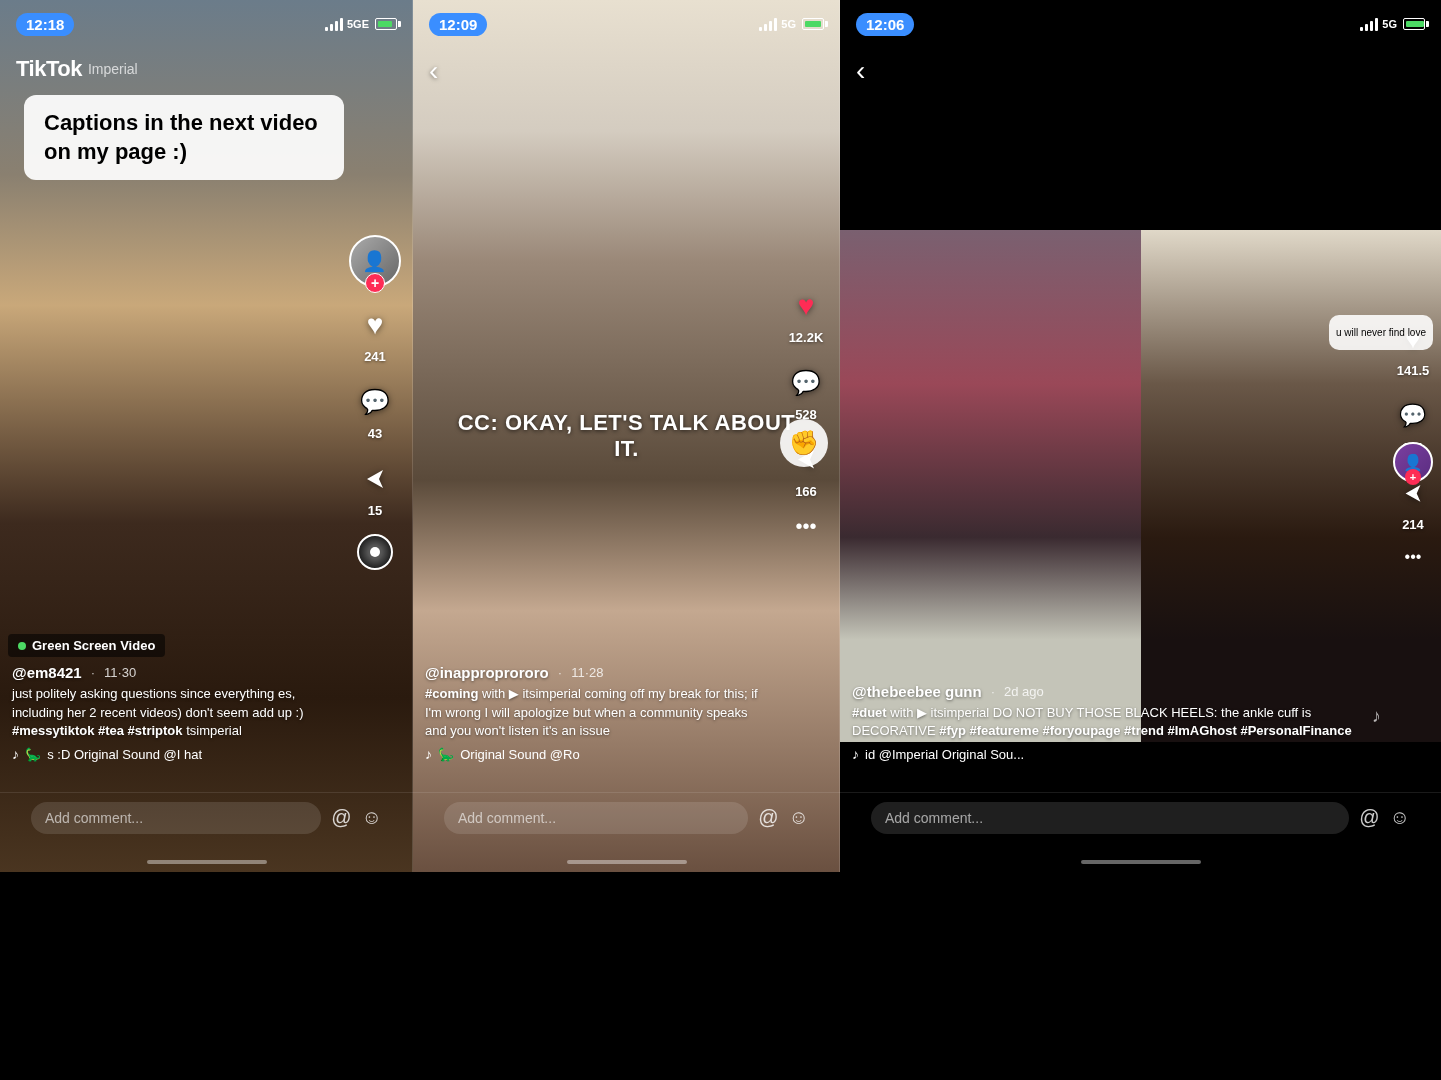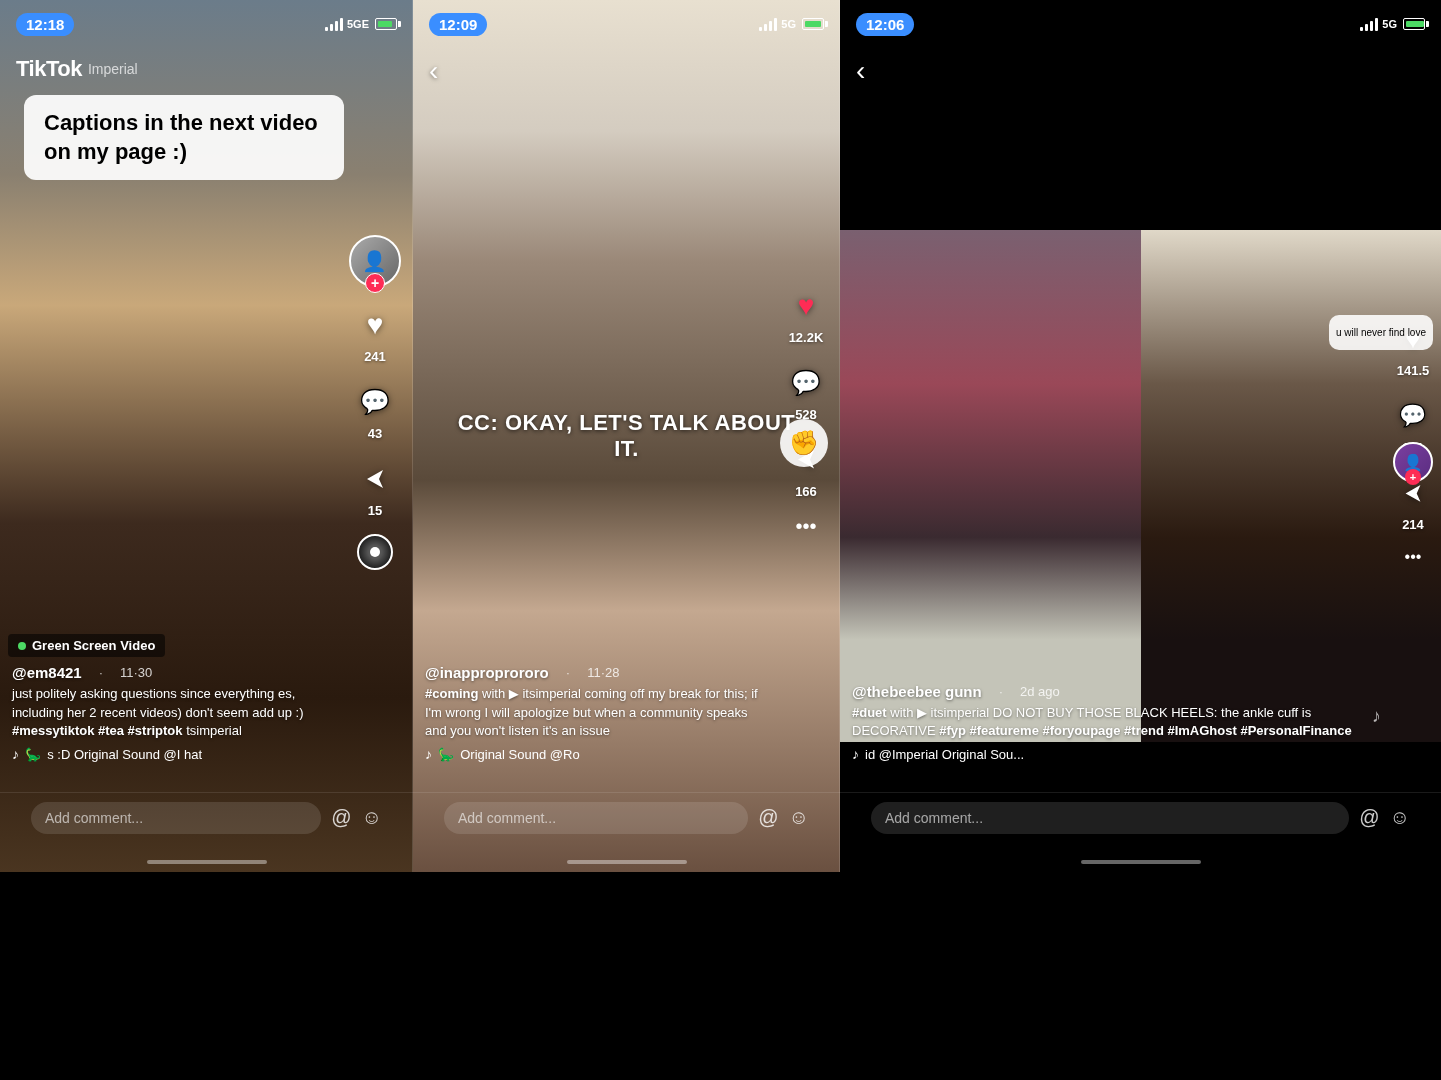--- a/index.html
+++ b/index.html
@@ -288,21 +288,21 @@
       position: absolute;
       bottom: 110px;
       left: 0;
       right: 60px;
       z-index: 20;
       padding: 0 12px;
     }
     .username-row {
       display: flex;
       align-items: center;
-      gap: 17px;
+      gap: 9px;
       margin-bottom: 4px;
     }
     .username {
       color: #fff;
       font-size: 15px;
       font-weight: 700;
       text-shadow: 0 1px 3px rgba(0,0,0,0.5);
     }
     .username-dot {
       color: rgba(255,255,255,0.7);

